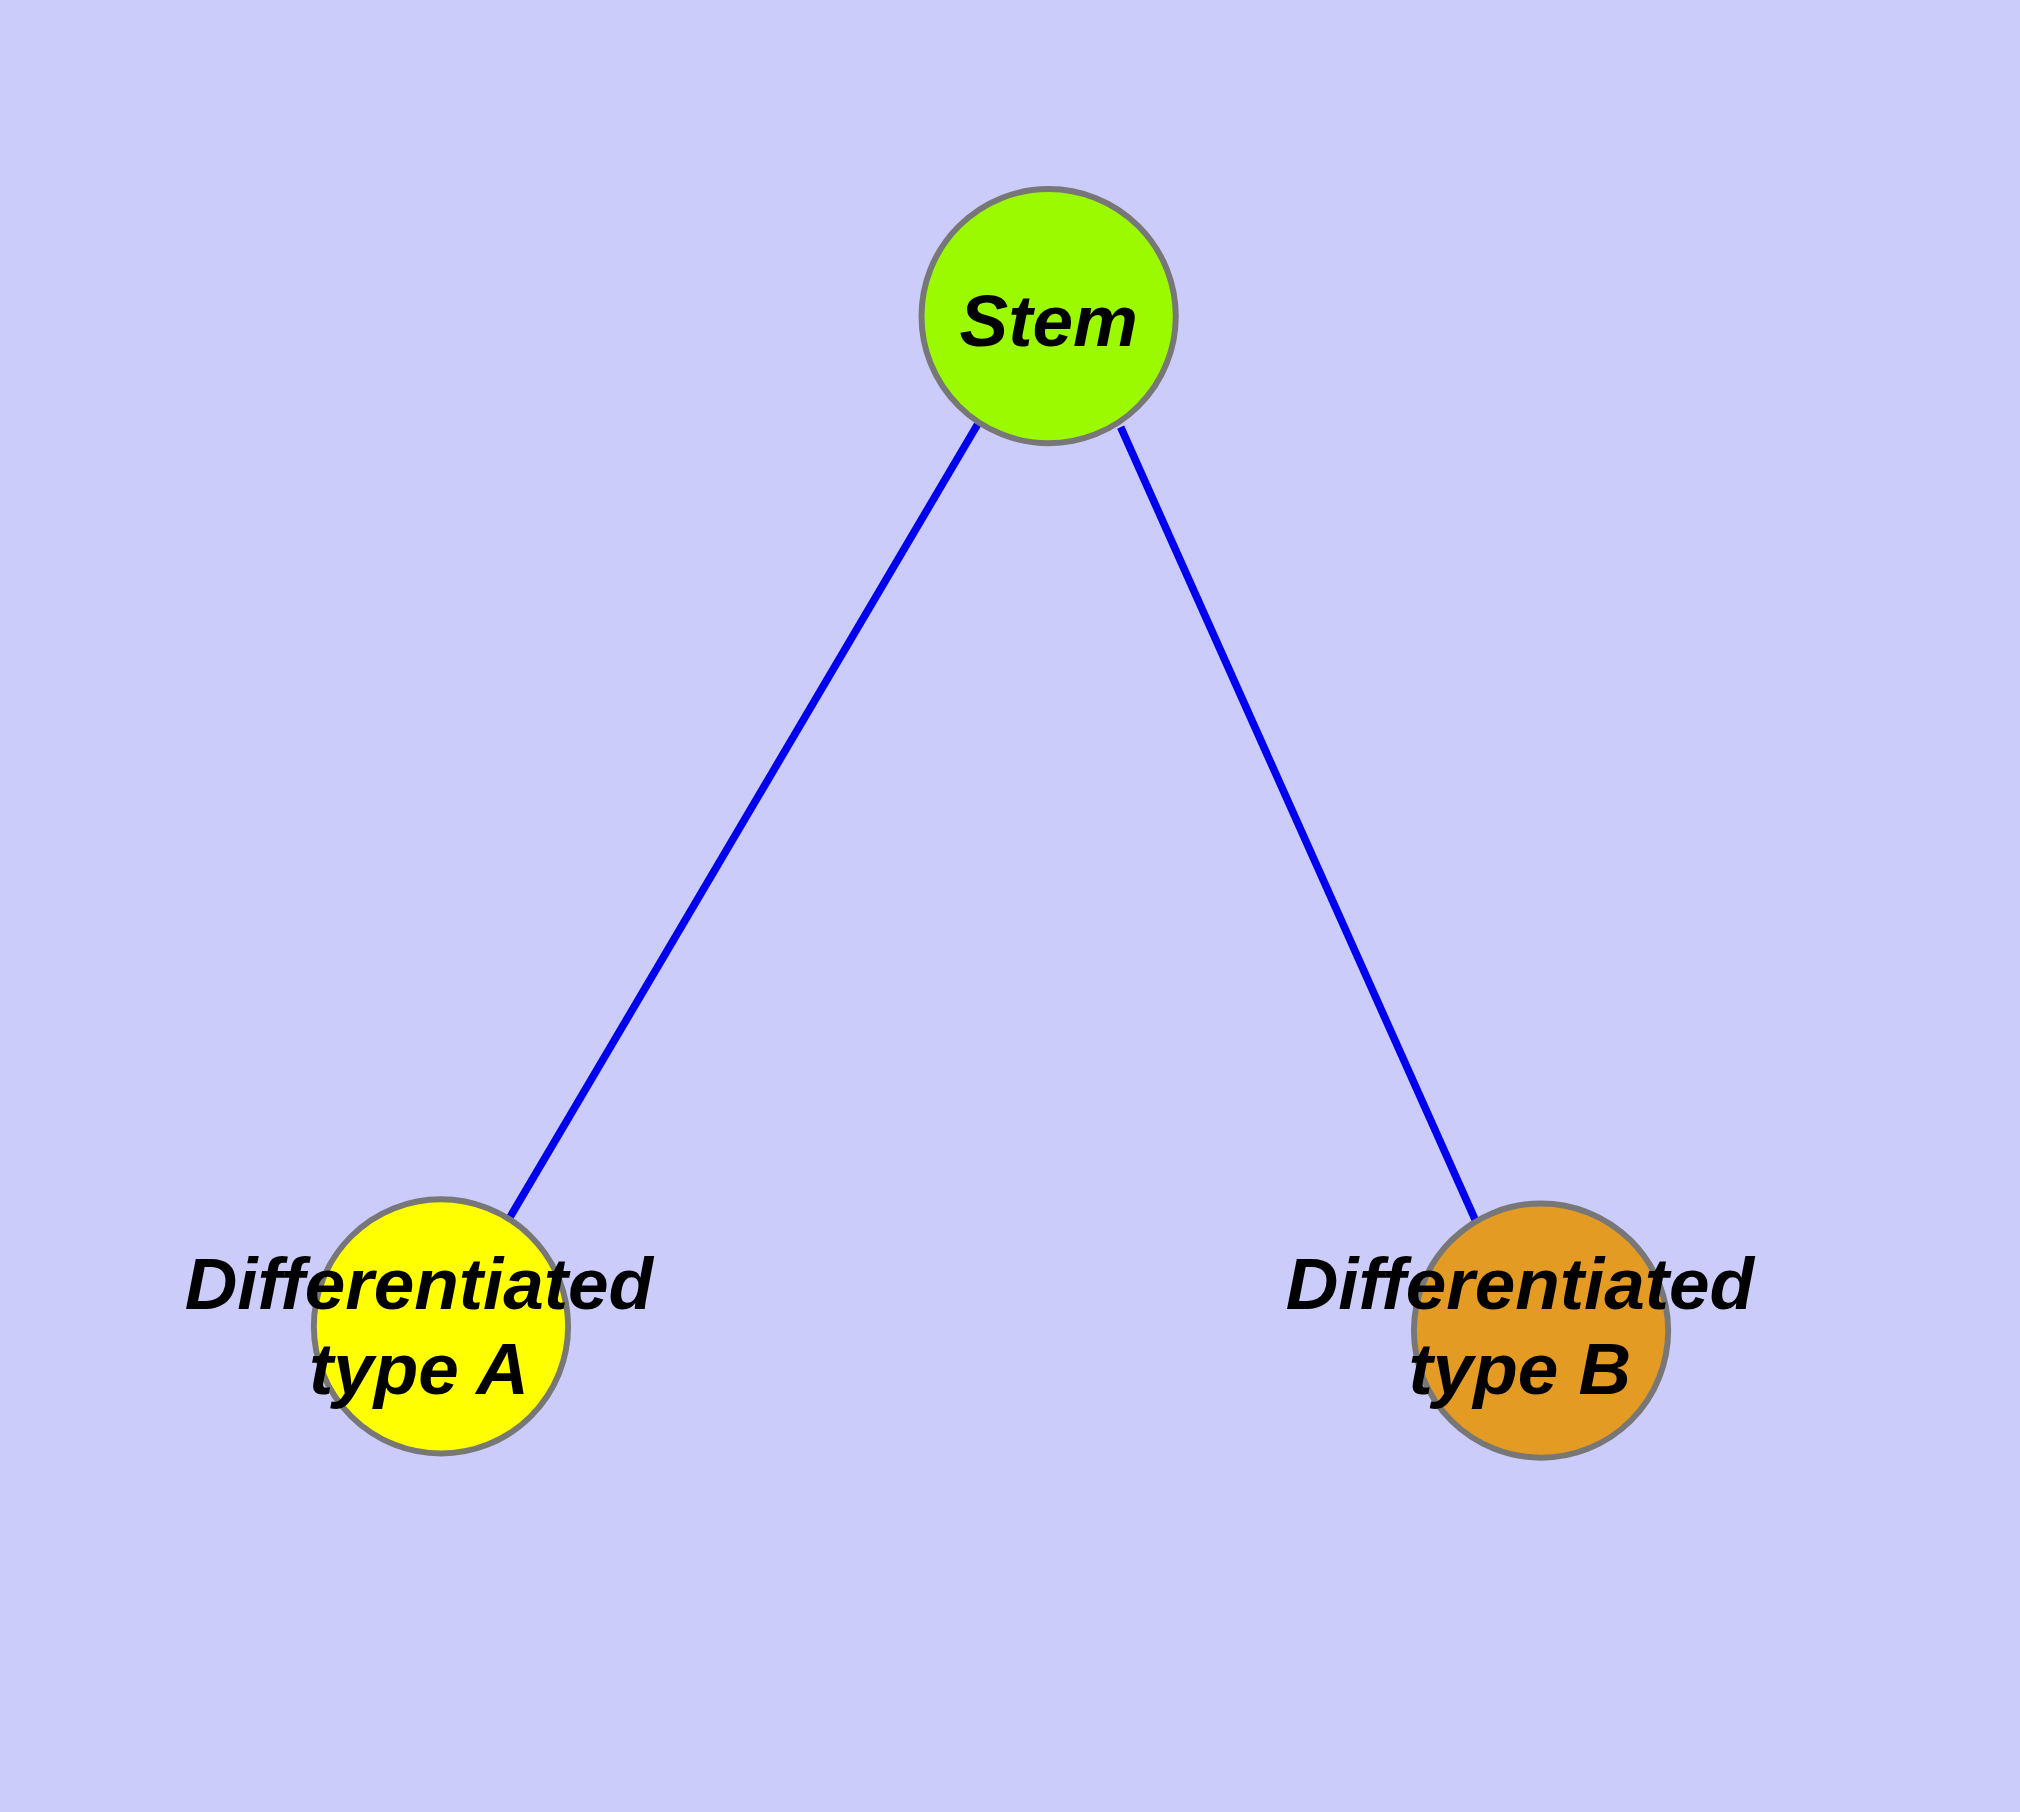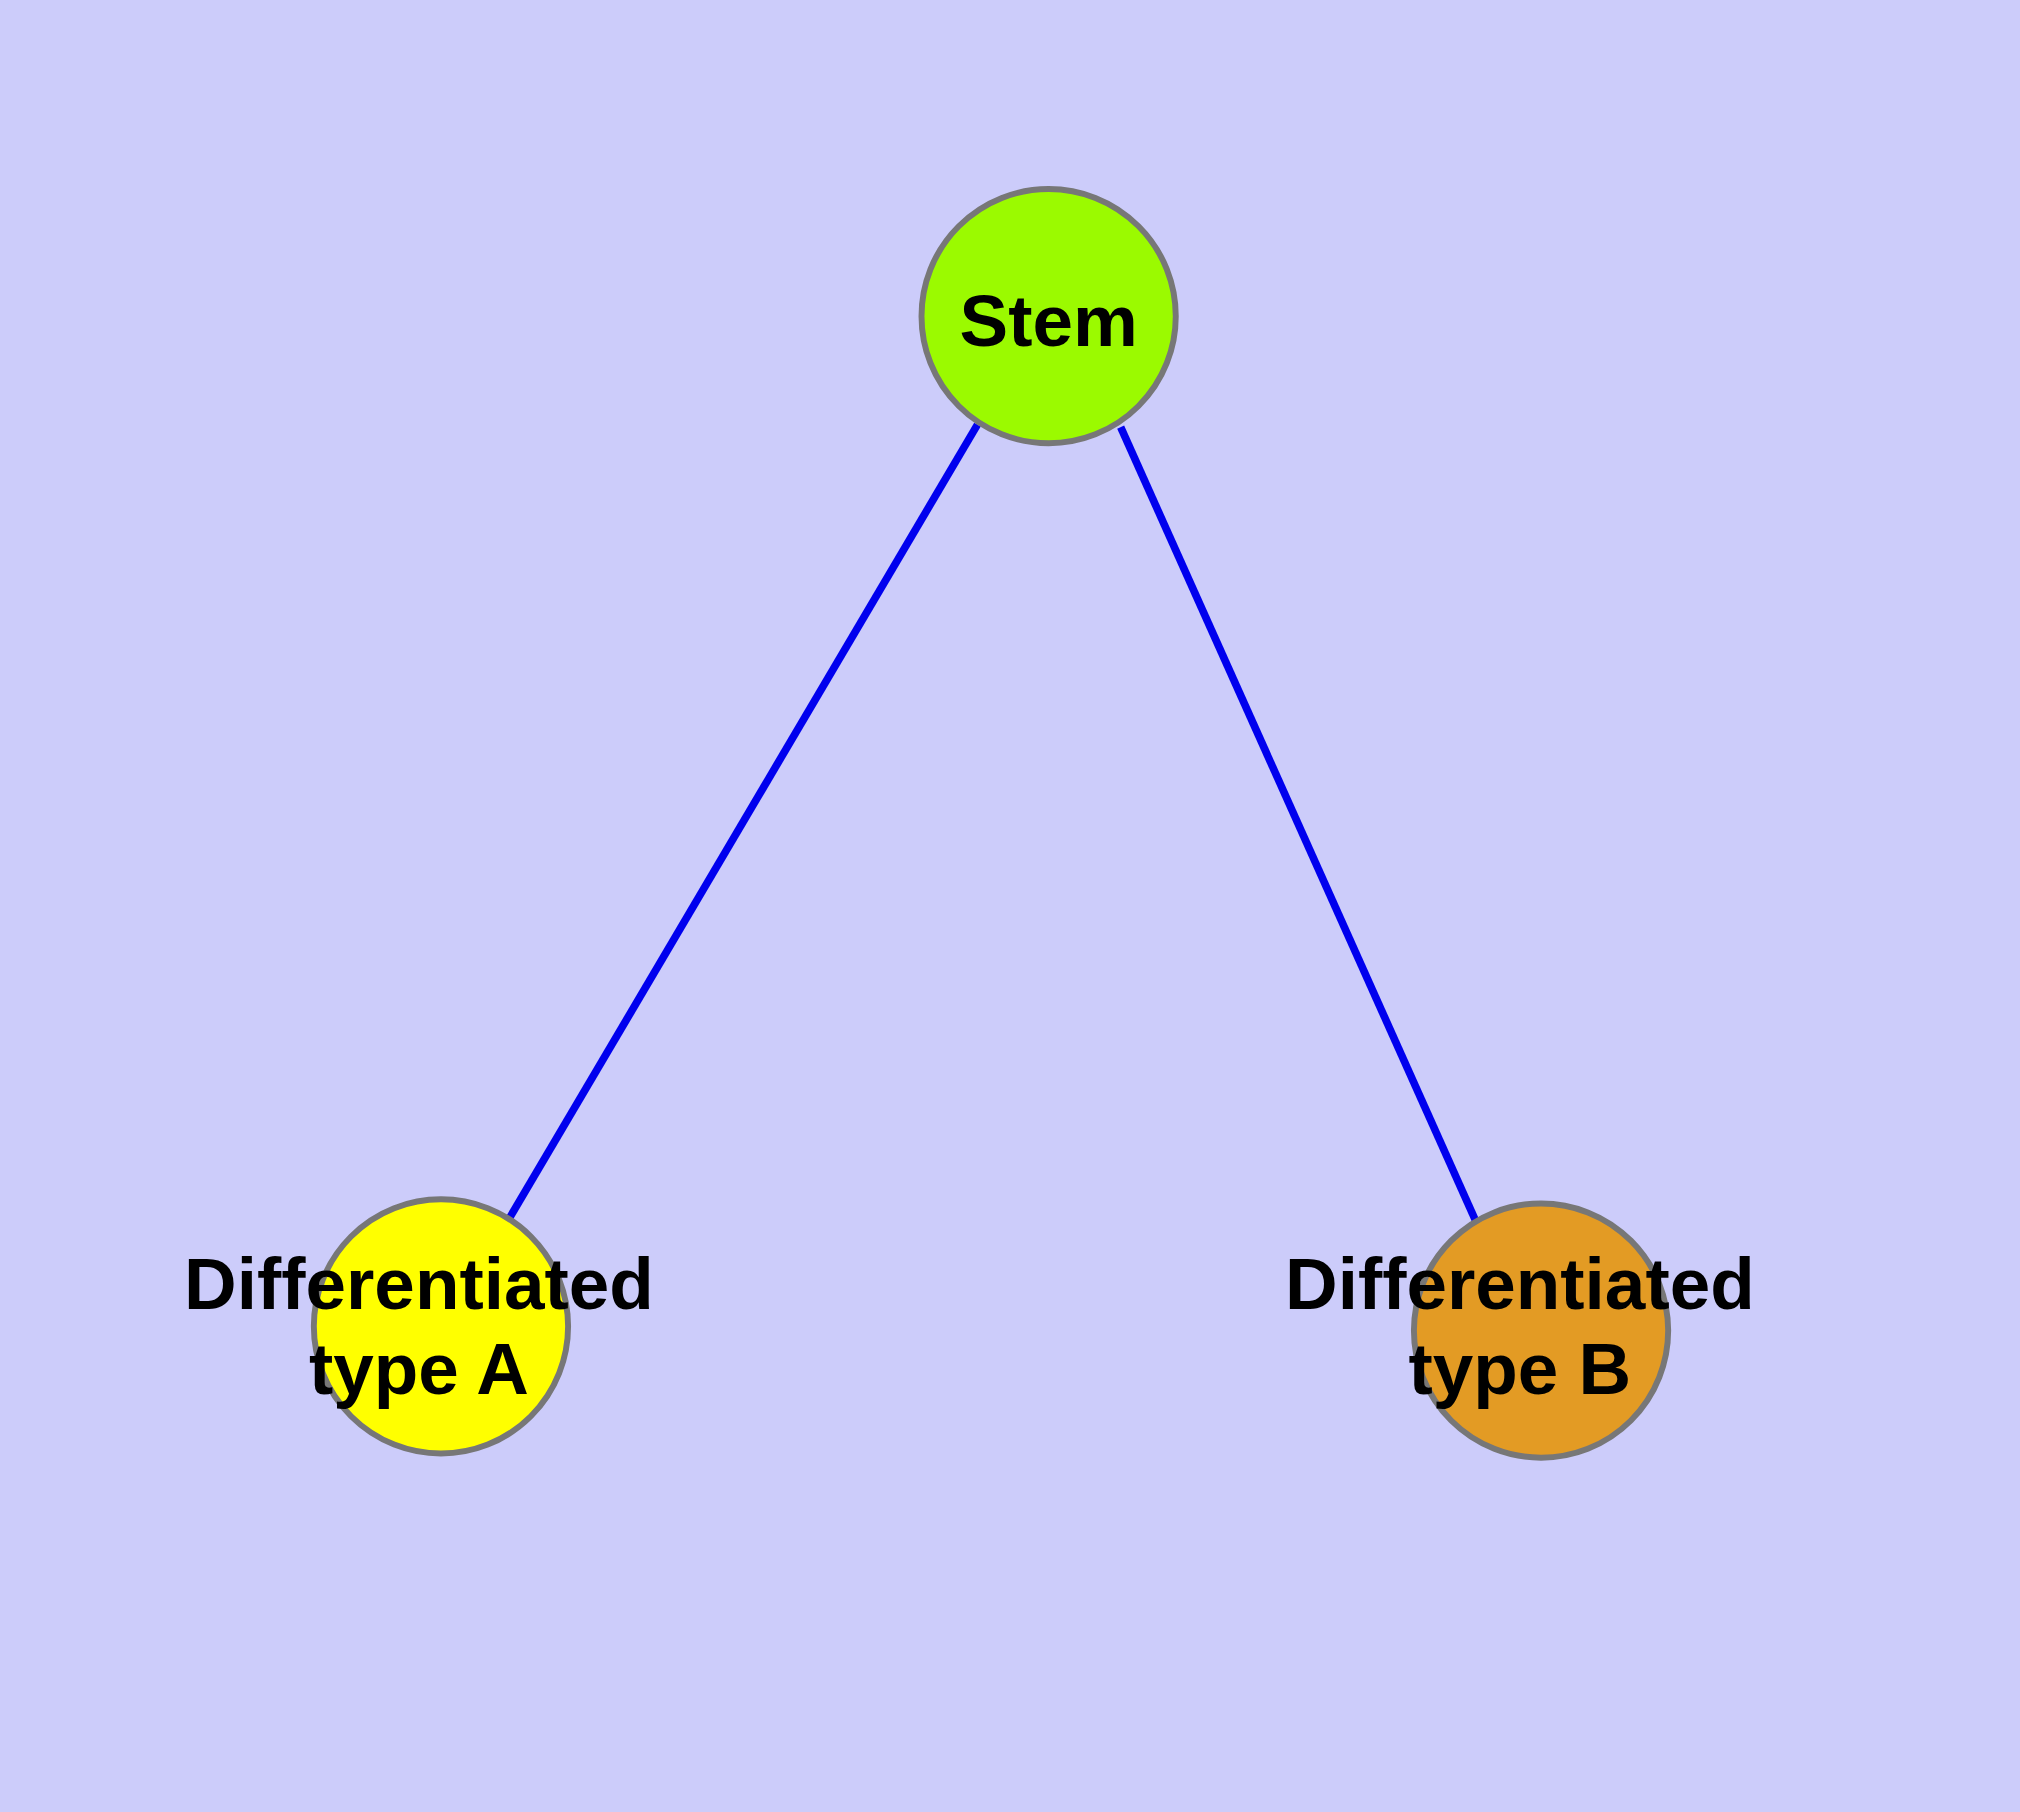--- a/index.html
+++ b/index.html
@@ -37,21 +37,21 @@
     font-family: "Liberation Sans", sans-serif;
     font-weight: bold;
     fill: #000000;
     text-anchor: middle;
     font-size: 86px;
   }
 </style>
 </head>
 <body>
 
-<div id="canvas" style="background: rgb(204, 204, 250);">
+<div id="canvas" style="background: rgb(204, 204, 250); font-style: italic;">
   <svg id="graph-svg" viewBox="0 0 2384 2138">
 
     <g>
       <line class="edge-line" x1="1153" y1="501" x2="601" y2="1437" stroke="#0000ee"></line>
       <line class="edge-line" x1="1322" y1="504" x2="1742" y2="1443" stroke="#0000ee"></line>
     </g>
 
     <g>
 
       <g>

